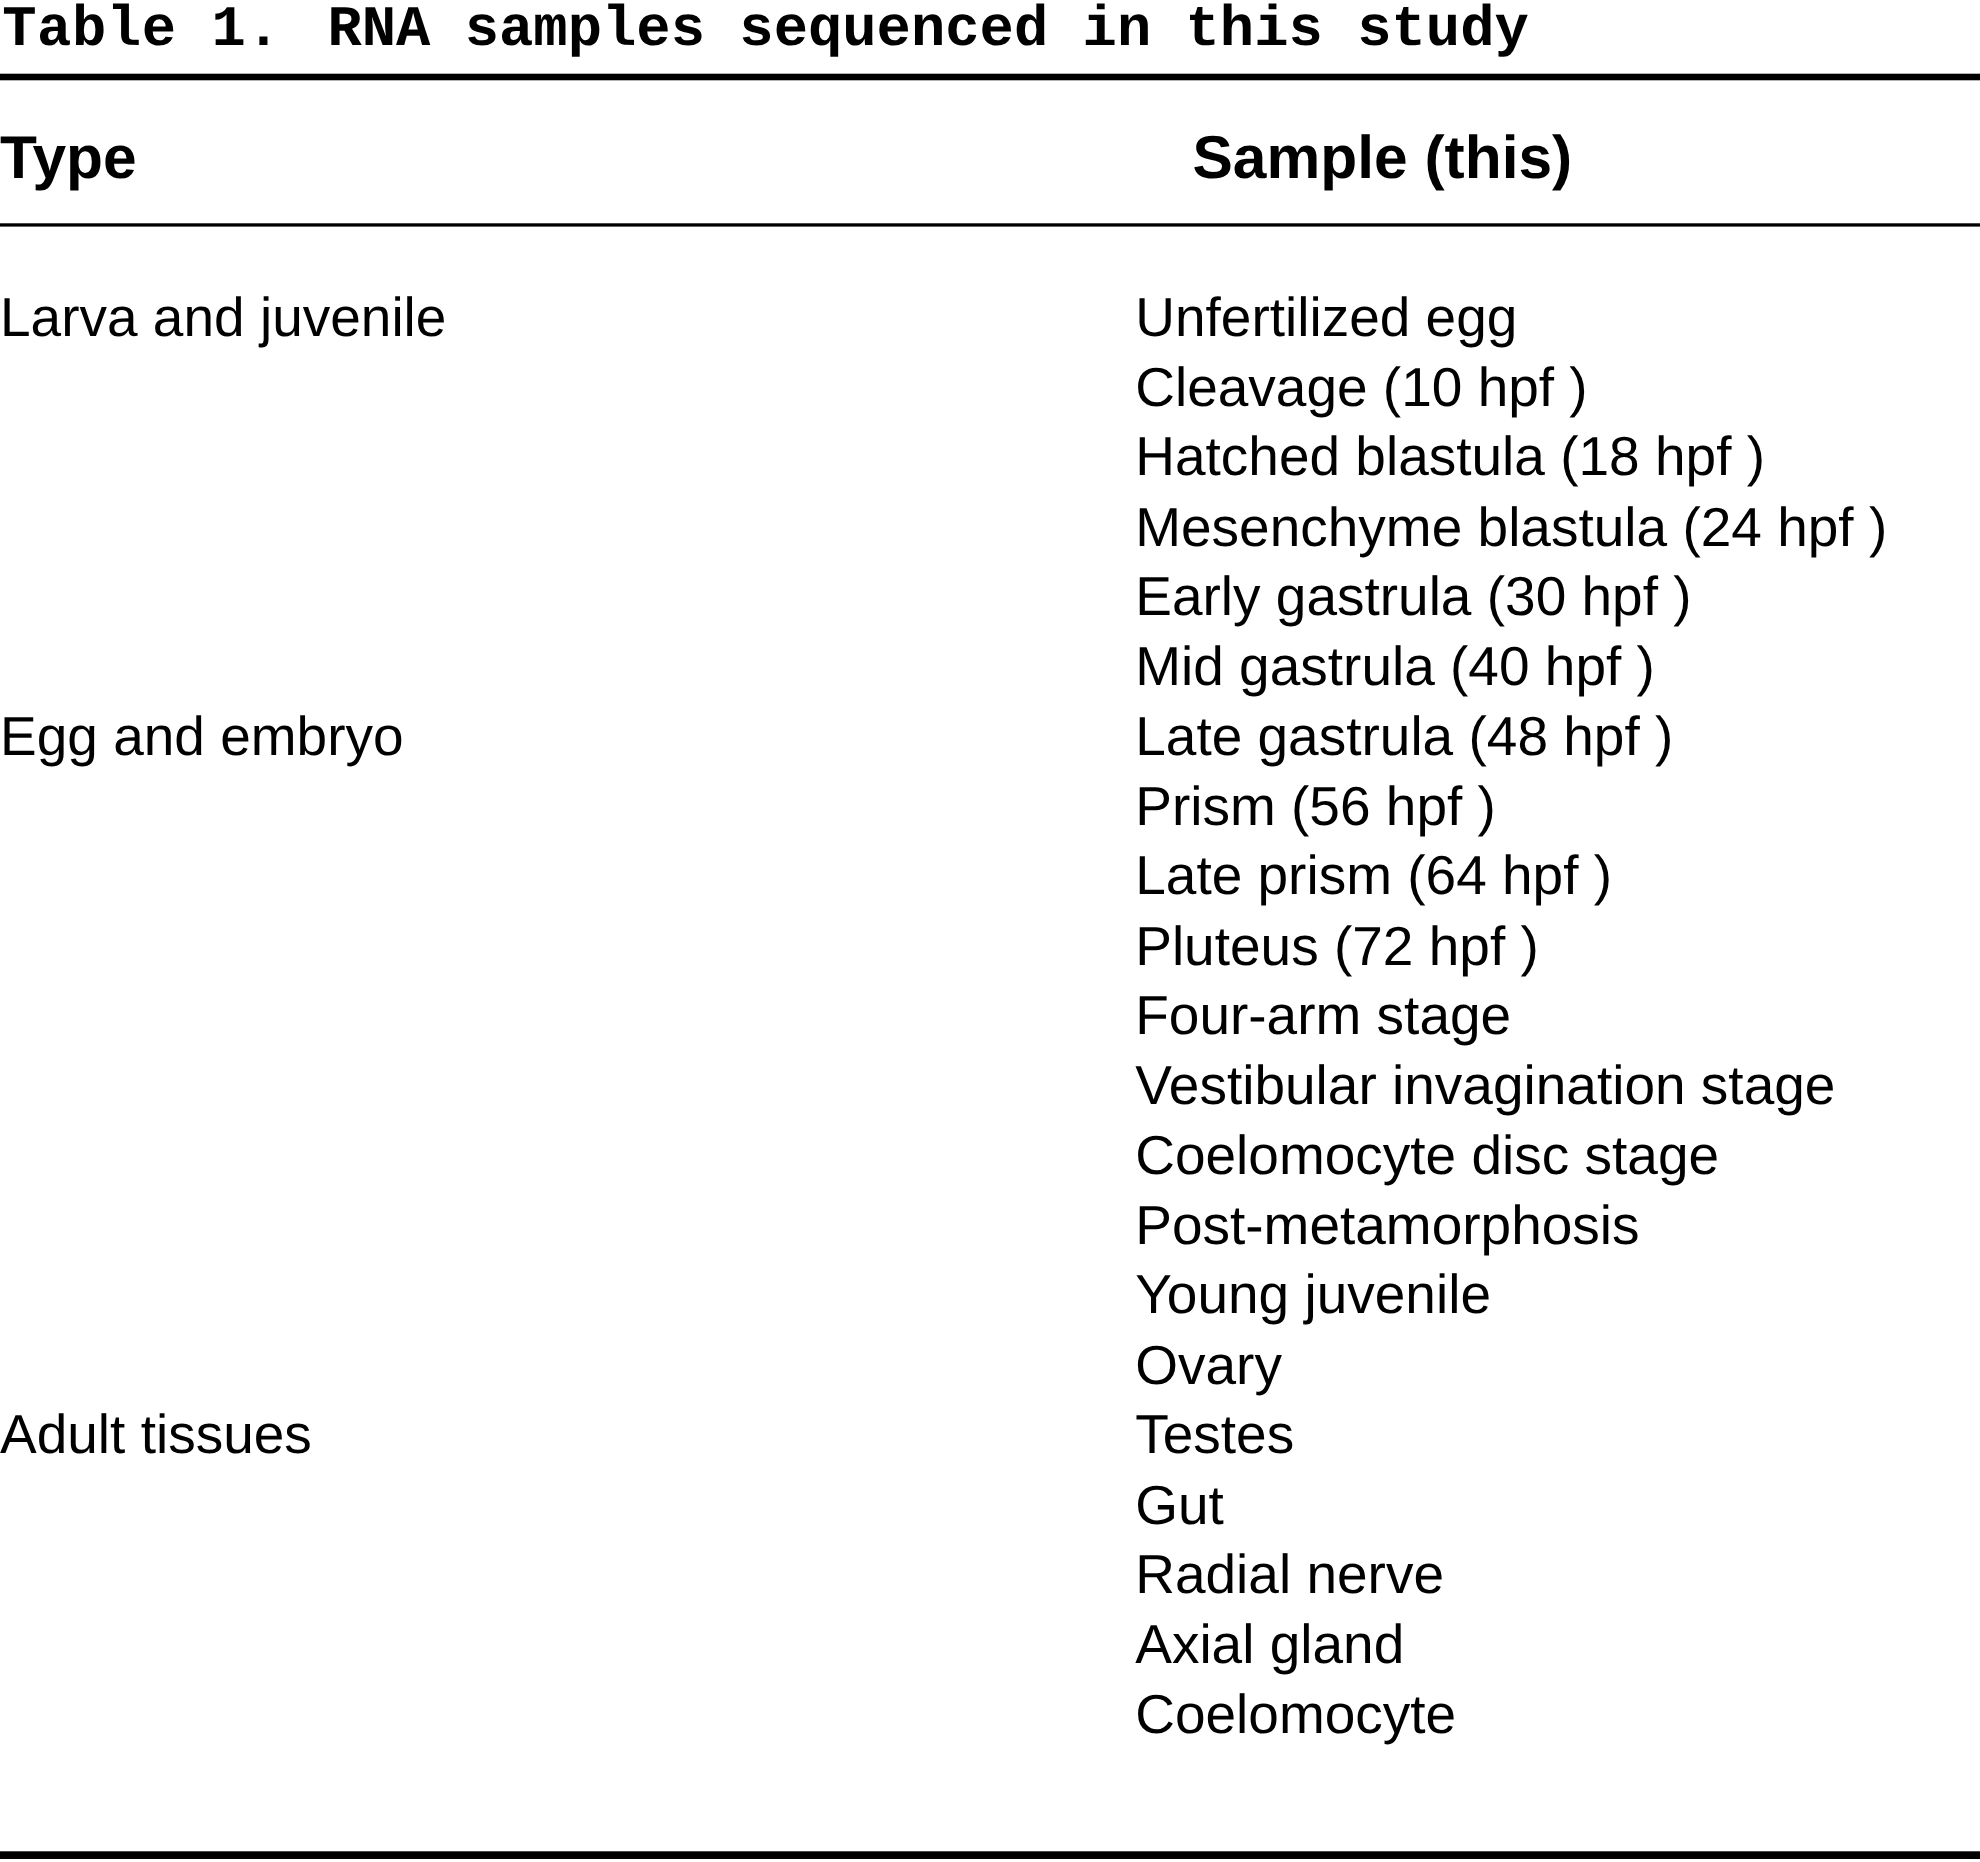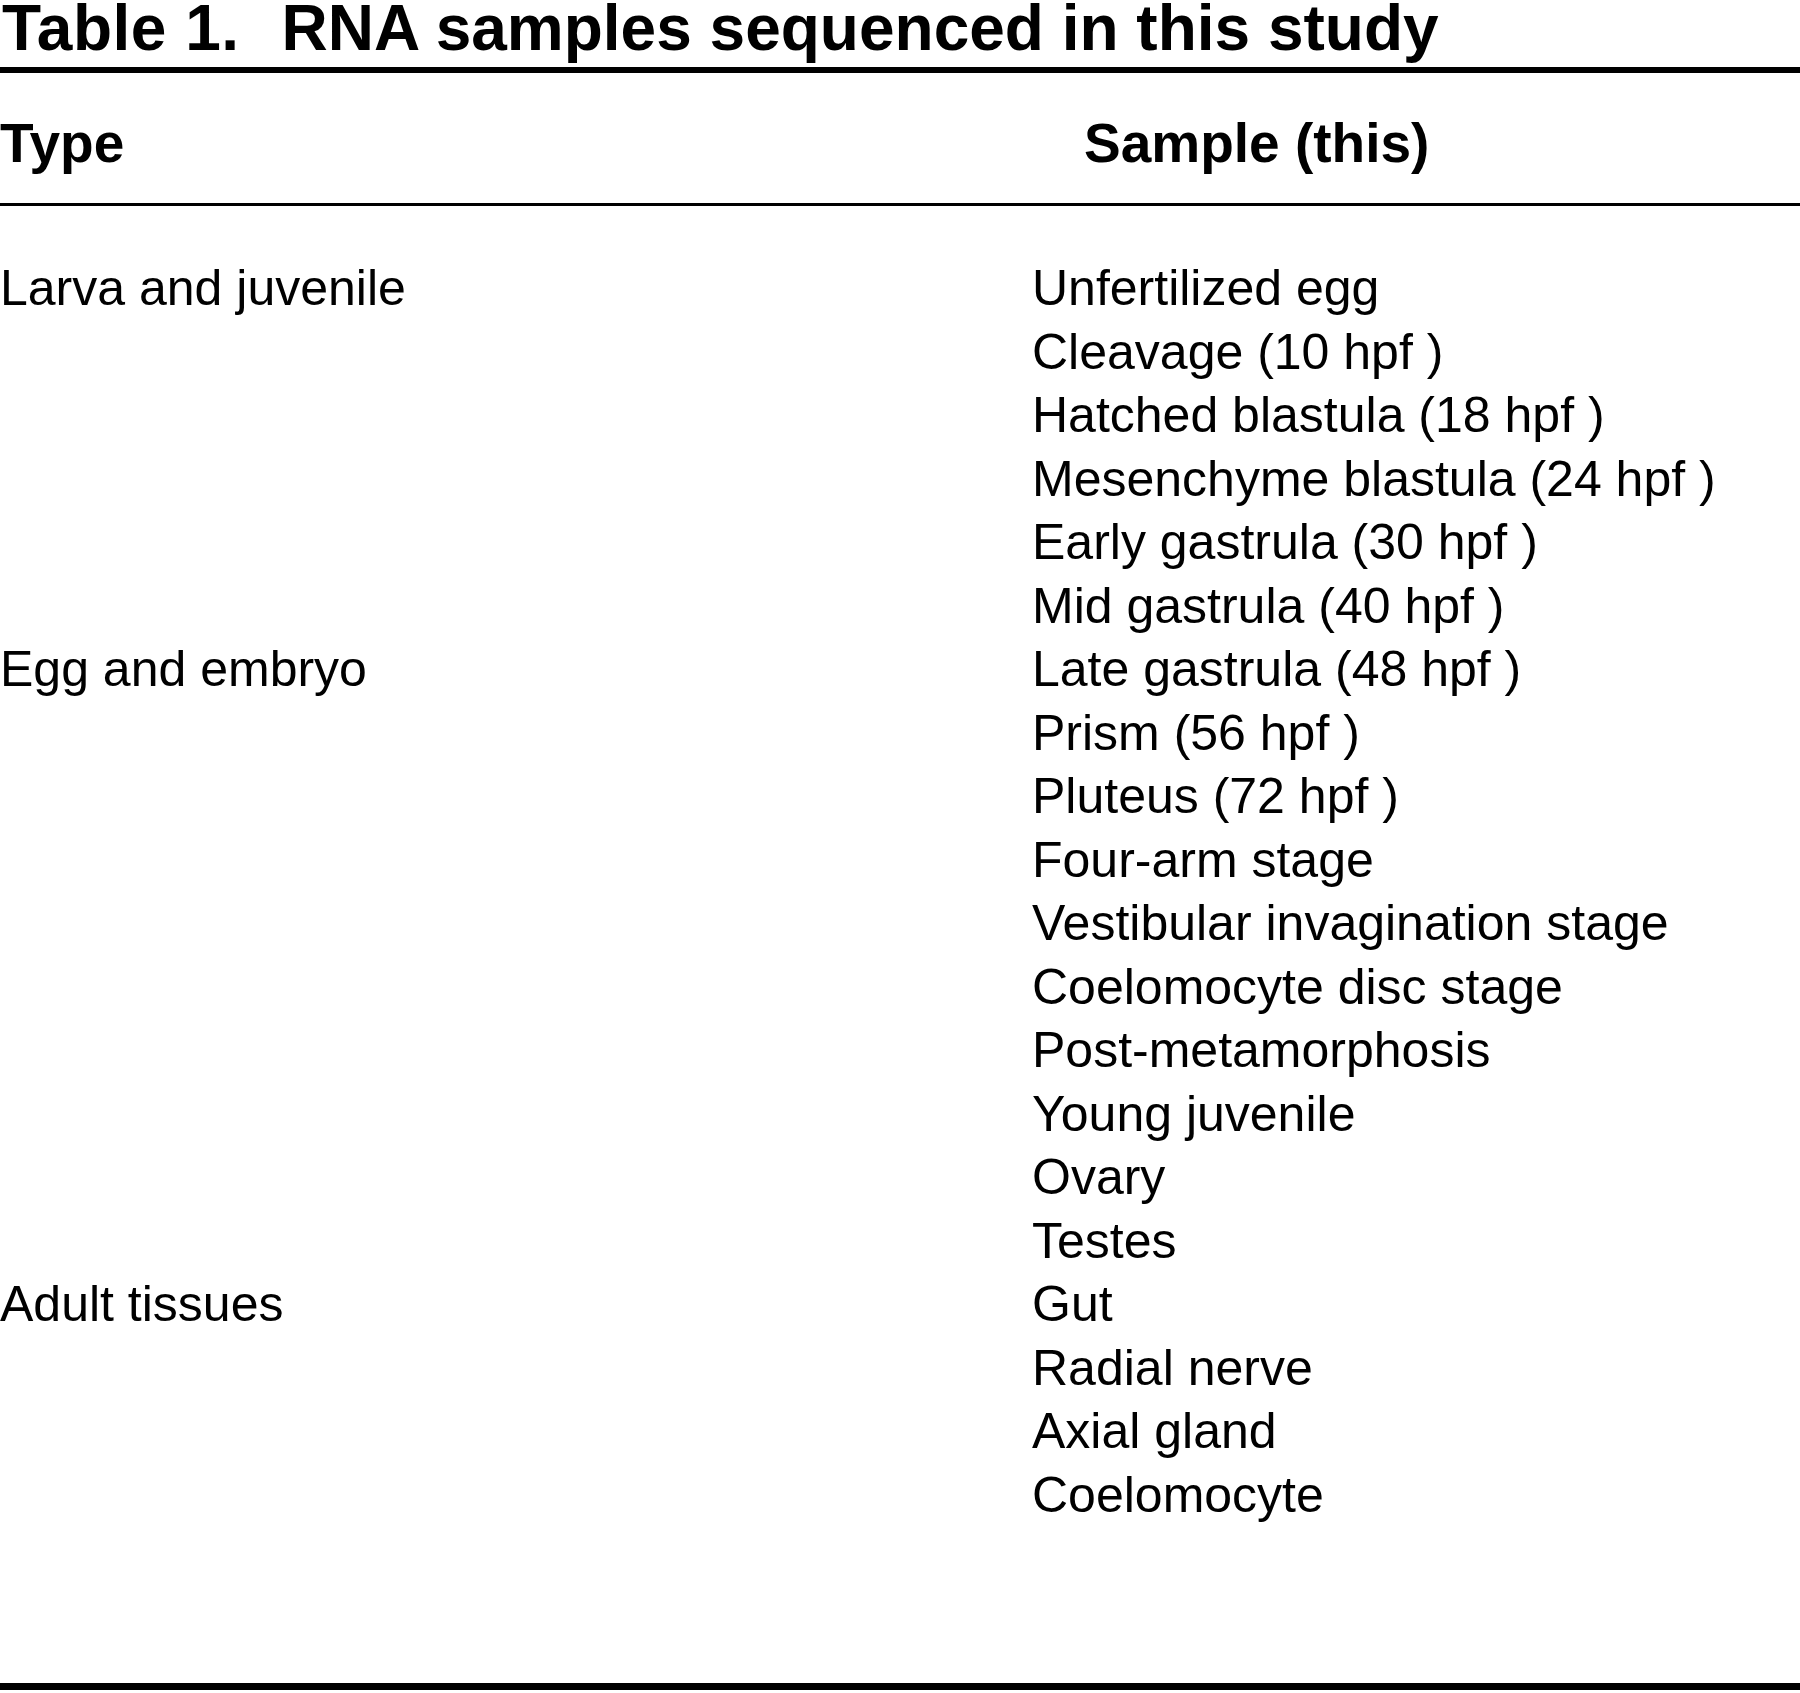--- a/index.html
+++ b/index.html
@@ -13,24 +13,25 @@
     height: 1693px;
     background: #ffffff;
     color: #000000;
     font-family: "Liberation Sans", sans-serif;
     overflow: hidden;
   }
   .title {
     position: absolute;
     top: 0;
     left: 2px;
-    font-size: 64px;
+    font-size: 52px;
     line-height: 56px;
     font-weight: 700;
     white-space: nowrap;
+    font-family: Liberation Mono, monospace;
   }
   .title .title-label {
     font-weight: 700;
     letter-spacing: 0.5px;
   }
   .title .title-text {
     margin-left: 42px;
     font-weight: 700;
   }
   .rule {
@@ -115,20 +116,21 @@
 
     <div class="sample-col">
       <div class="sample-cell">Unfertilized egg</div>
       <div class="sample-cell">Cleavage (10 hpf )</div>
       <div class="sample-cell">Hatched blastula (18 hpf )</div>
       <div class="sample-cell">Mesenchyme blastula (24 hpf )</div>
       <div class="sample-cell">Early gastrula (30 hpf )</div>
       <div class="sample-cell">Mid gastrula (40 hpf )</div>
       <div class="sample-cell">Late gastrula (48 hpf )</div>
       <div class="sample-cell">Prism (56 hpf )</div>
+      <div class="sample-cell">Late prism (64 hpf )</div>
       <div class="sample-cell">Pluteus (72 hpf )</div>
       <div class="sample-cell">Four-arm stage</div>
       <div class="sample-cell">Vestibular invagination stage</div>
       <div class="sample-cell">Coelomocyte disc stage</div>
       <div class="sample-cell">Post-metamorphosis</div>
       <div class="sample-cell">Young juvenile</div>
       <div class="sample-cell">Ovary</div>
       <div class="sample-cell">Testes</div>
       <div class="sample-cell">Gut</div>
       <div class="sample-cell">Radial nerve</div>

